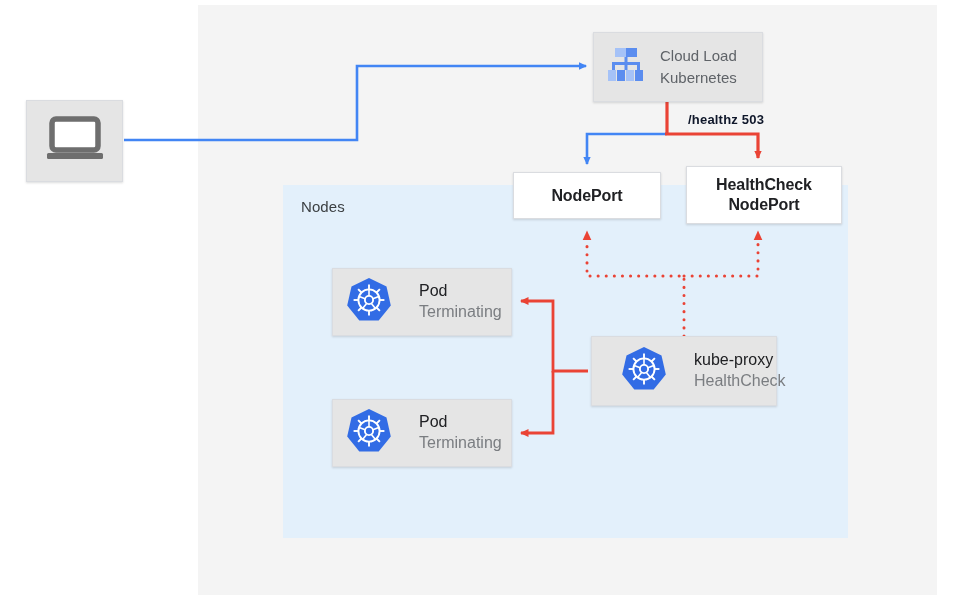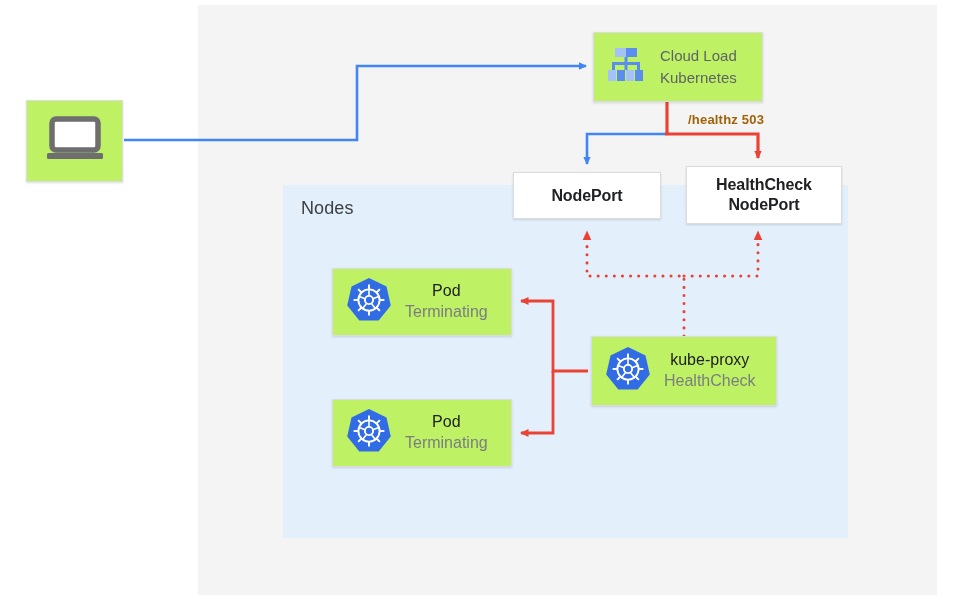--- a/index.html
+++ b/index.html
@@ -23,34 +23,33 @@
     width: 739px; height: 590px;
     background: #f4f4f4;
   }
   #nodes-region {
     left: 283px; top: 185px;
     width: 565px; height: 353px;
     background: #e3f0fb;
   }
   #nodes-label {
     left: 301px; top: 198px;
-    font-size: 18px;
+    font-size: 15px;
     color: #3c4043;
     letter-spacing: 0.1px;
   }
 
   
   .card {
-    background: #bef264;
+    background: #e5e5e5;
     border: 1px solid #dadce0;
     box-shadow: 0 1px 2px rgba(60,64,67,0.18);
     box-sizing: border-box;
     display: flex;
     align-items: center;
-    text-align: center;
   }
   .card-plain {
     background: #ffffff;
     border: 1px solid #dadce0;
     box-shadow: 0 1px 2px rgba(60,64,67,0.18);
     box-sizing: border-box;
     display: flex;
     align-items: center;
     justify-content: center;
     text-align: center;
@@ -88,40 +87,40 @@
     font-size: 16px;
     font-weight: bold;
     color: #202124;
     line-height: 1.25;
     letter-spacing: -0.1px;
   }
 
   
   #pod1-box { left: 332px; top: 268px; width: 180px; height: 68px; padding-left: 12px; }
   #pod2-box { left: 332px; top: 399px; width: 180px; height: 68px; padding-left: 12px; }
-  #kubeproxy-box { left: 591px; top: 336px; width: 186px; height: 70px; padding-left: 12px; }
-
-  .item-text { margin-left: 12px; }
+  #kubeproxy-box { left: 591px; top: 336px; width: 186px; height: 70px; padding-left: 28px; }
+
+  .item-text { margin-left: 26px; }
   .item-title {
     font-size: 16px;
     color: #202124;
     line-height: 1.3;
   }
   .item-sub {
     font-size: 16px;
     color: #7a7d81;
     line-height: 1.3;
   }
 
   
   #healthz-label {
     left: 688px; top: 112px;
     font-size: 13px;
     font-weight: bold;
-    color: #a16207;
+    color: #0f172a;
     letter-spacing: 0.2px;
   }
 
   
   #wires {
     left: 0; top: 0;
     width: 953px; height: 612px;
     pointer-events: none;
   }
 </style>

